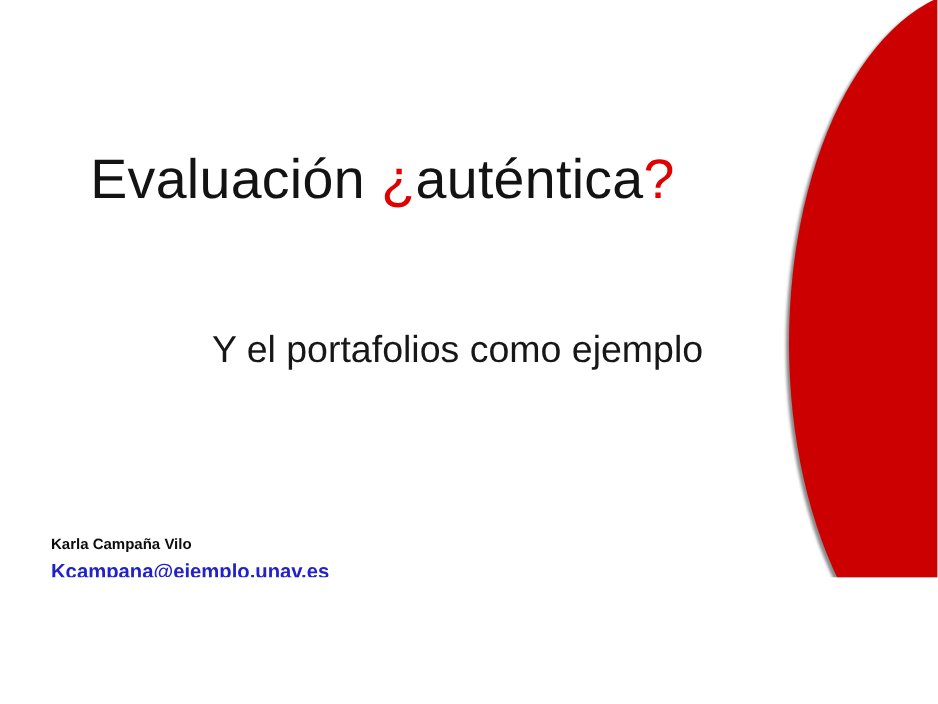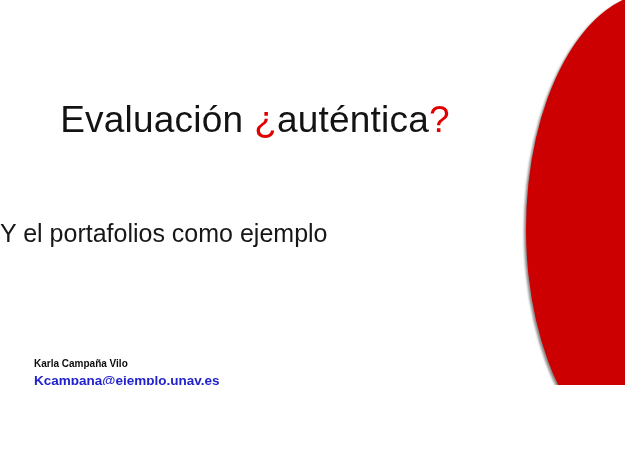--- a/index.html
+++ b/index.html
@@ -61,20 +61,21 @@
     display: inline-block;
     width: 11px;
   }
 
   
   .subtitle {
     position: absolute;
     left: 0;
     top: 218px;
     width: 610px;
+    text-align: center;
     font-size: 25px;
     line-height: 1.2;
     font-weight: 400;
     color: #171717;
     white-space: nowrap;
   }
 
   
   .author-block {
     position: absolute;

